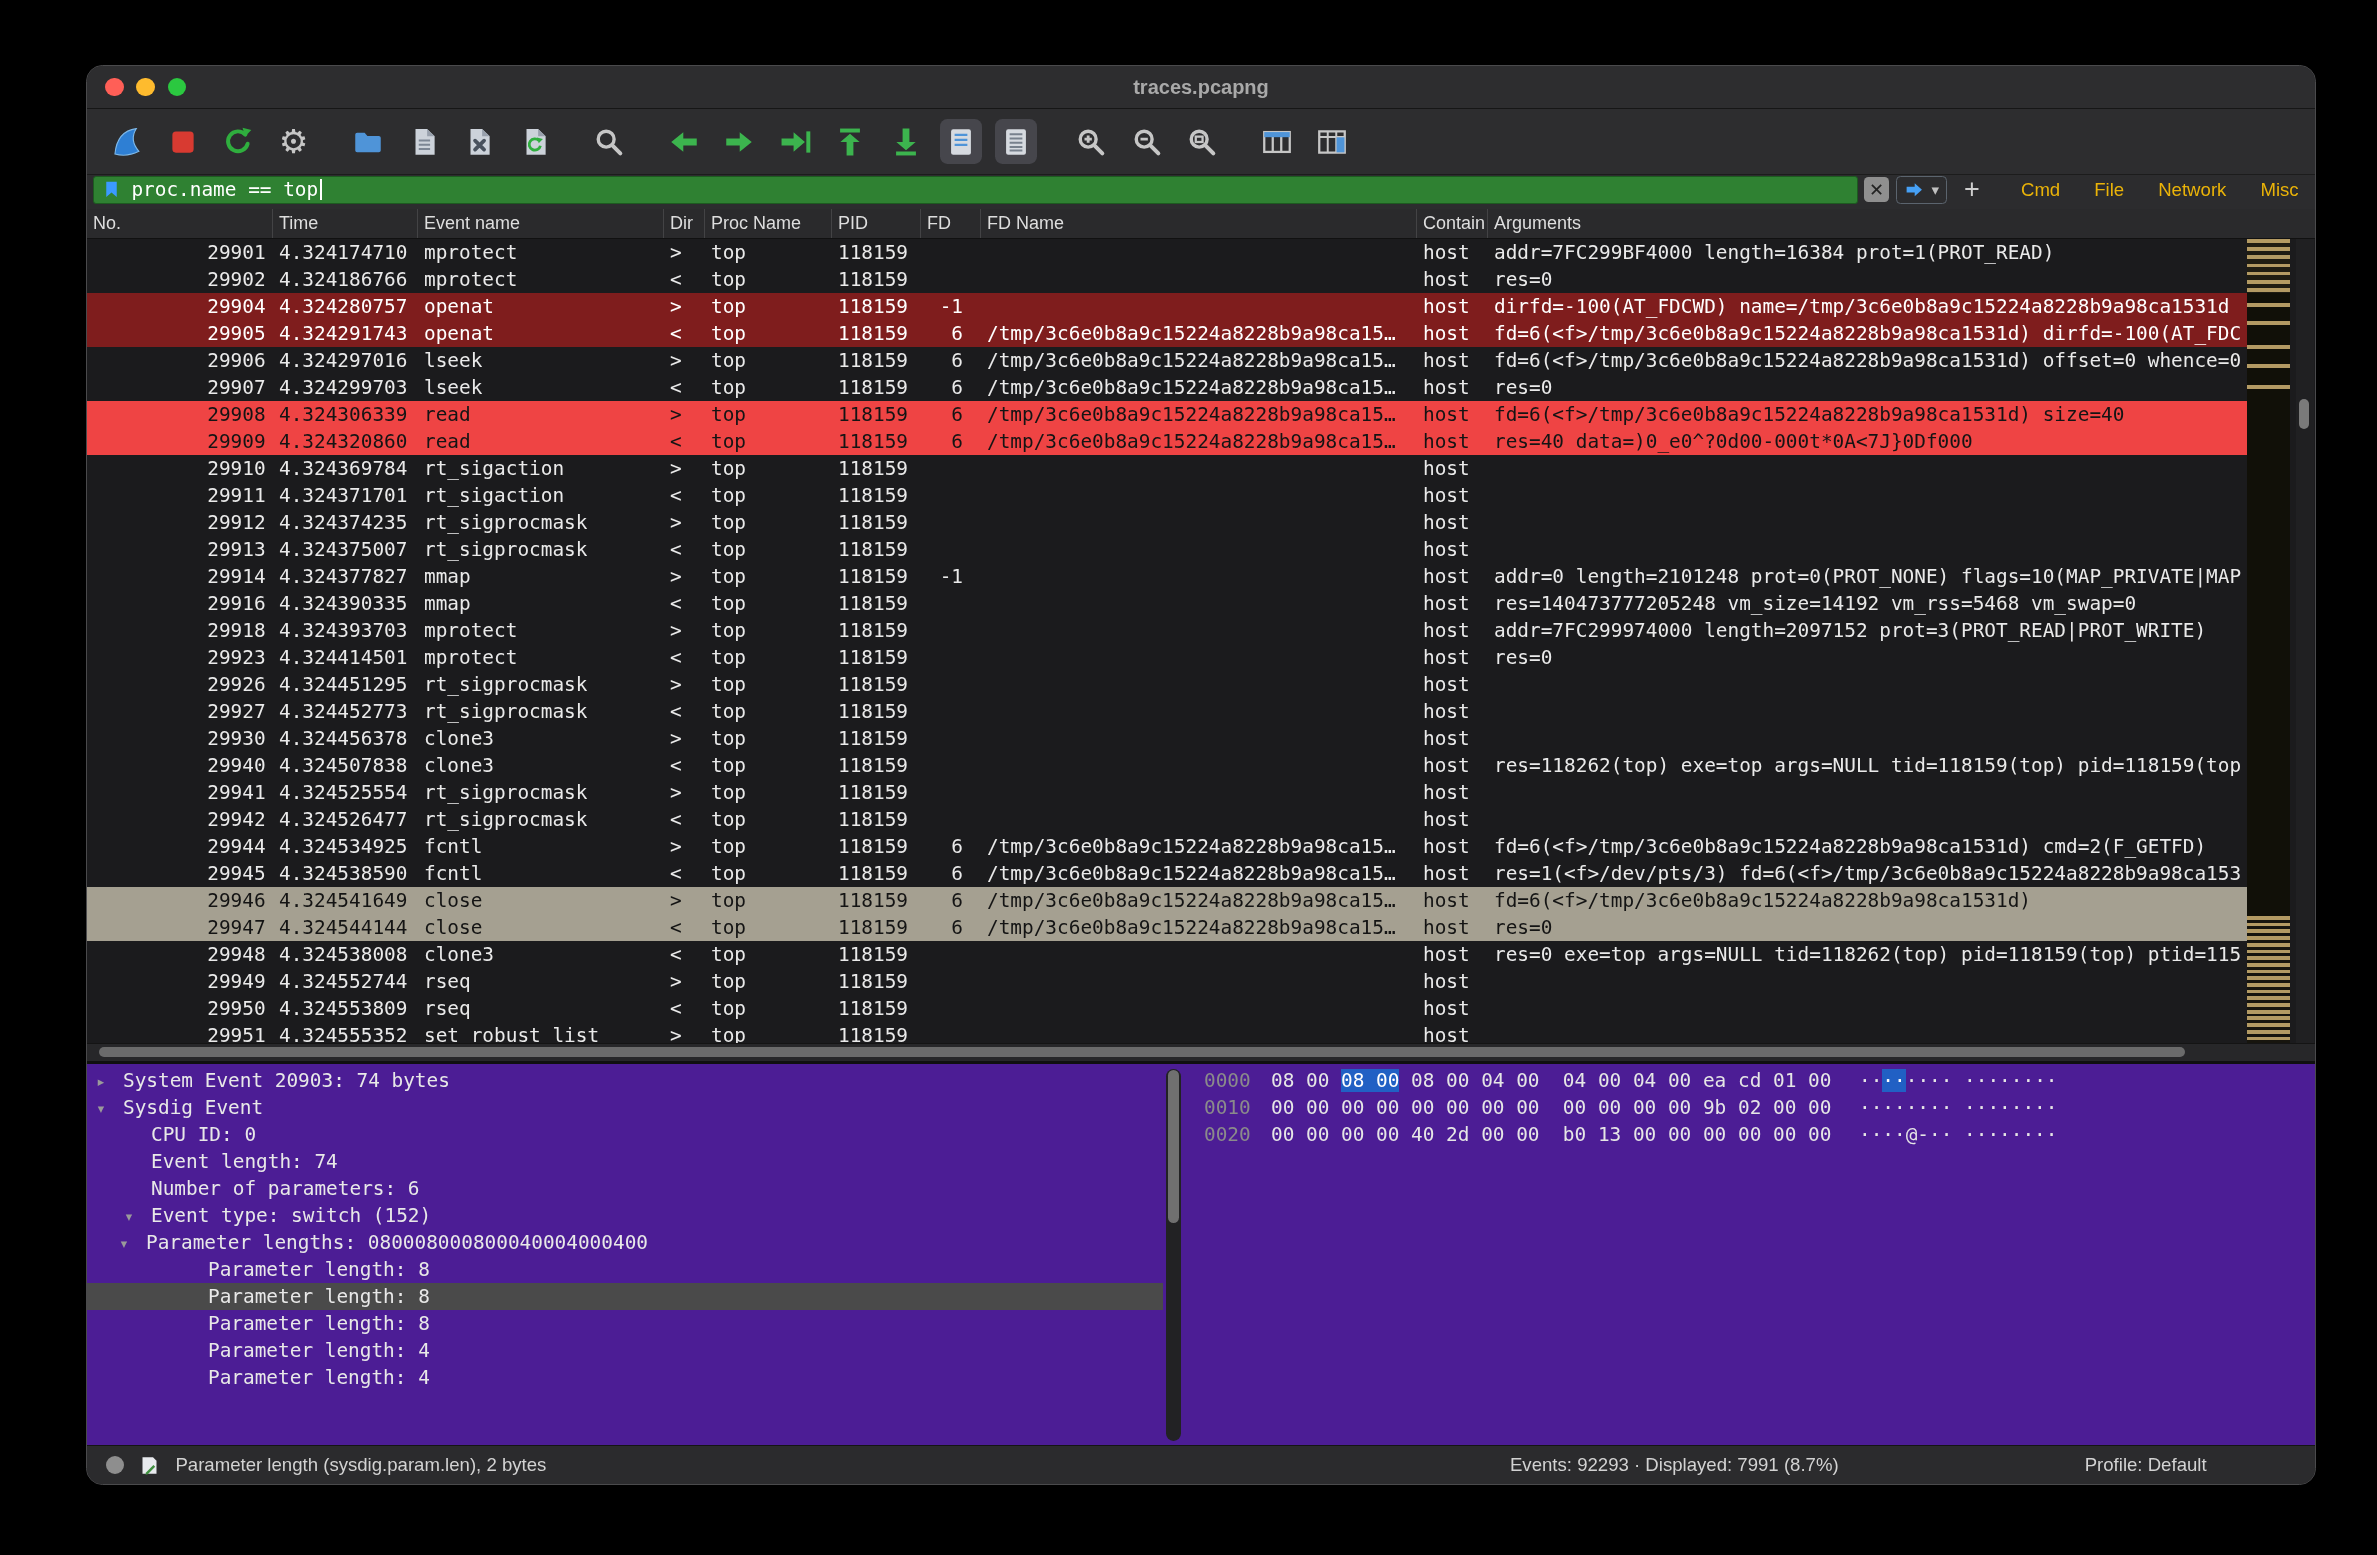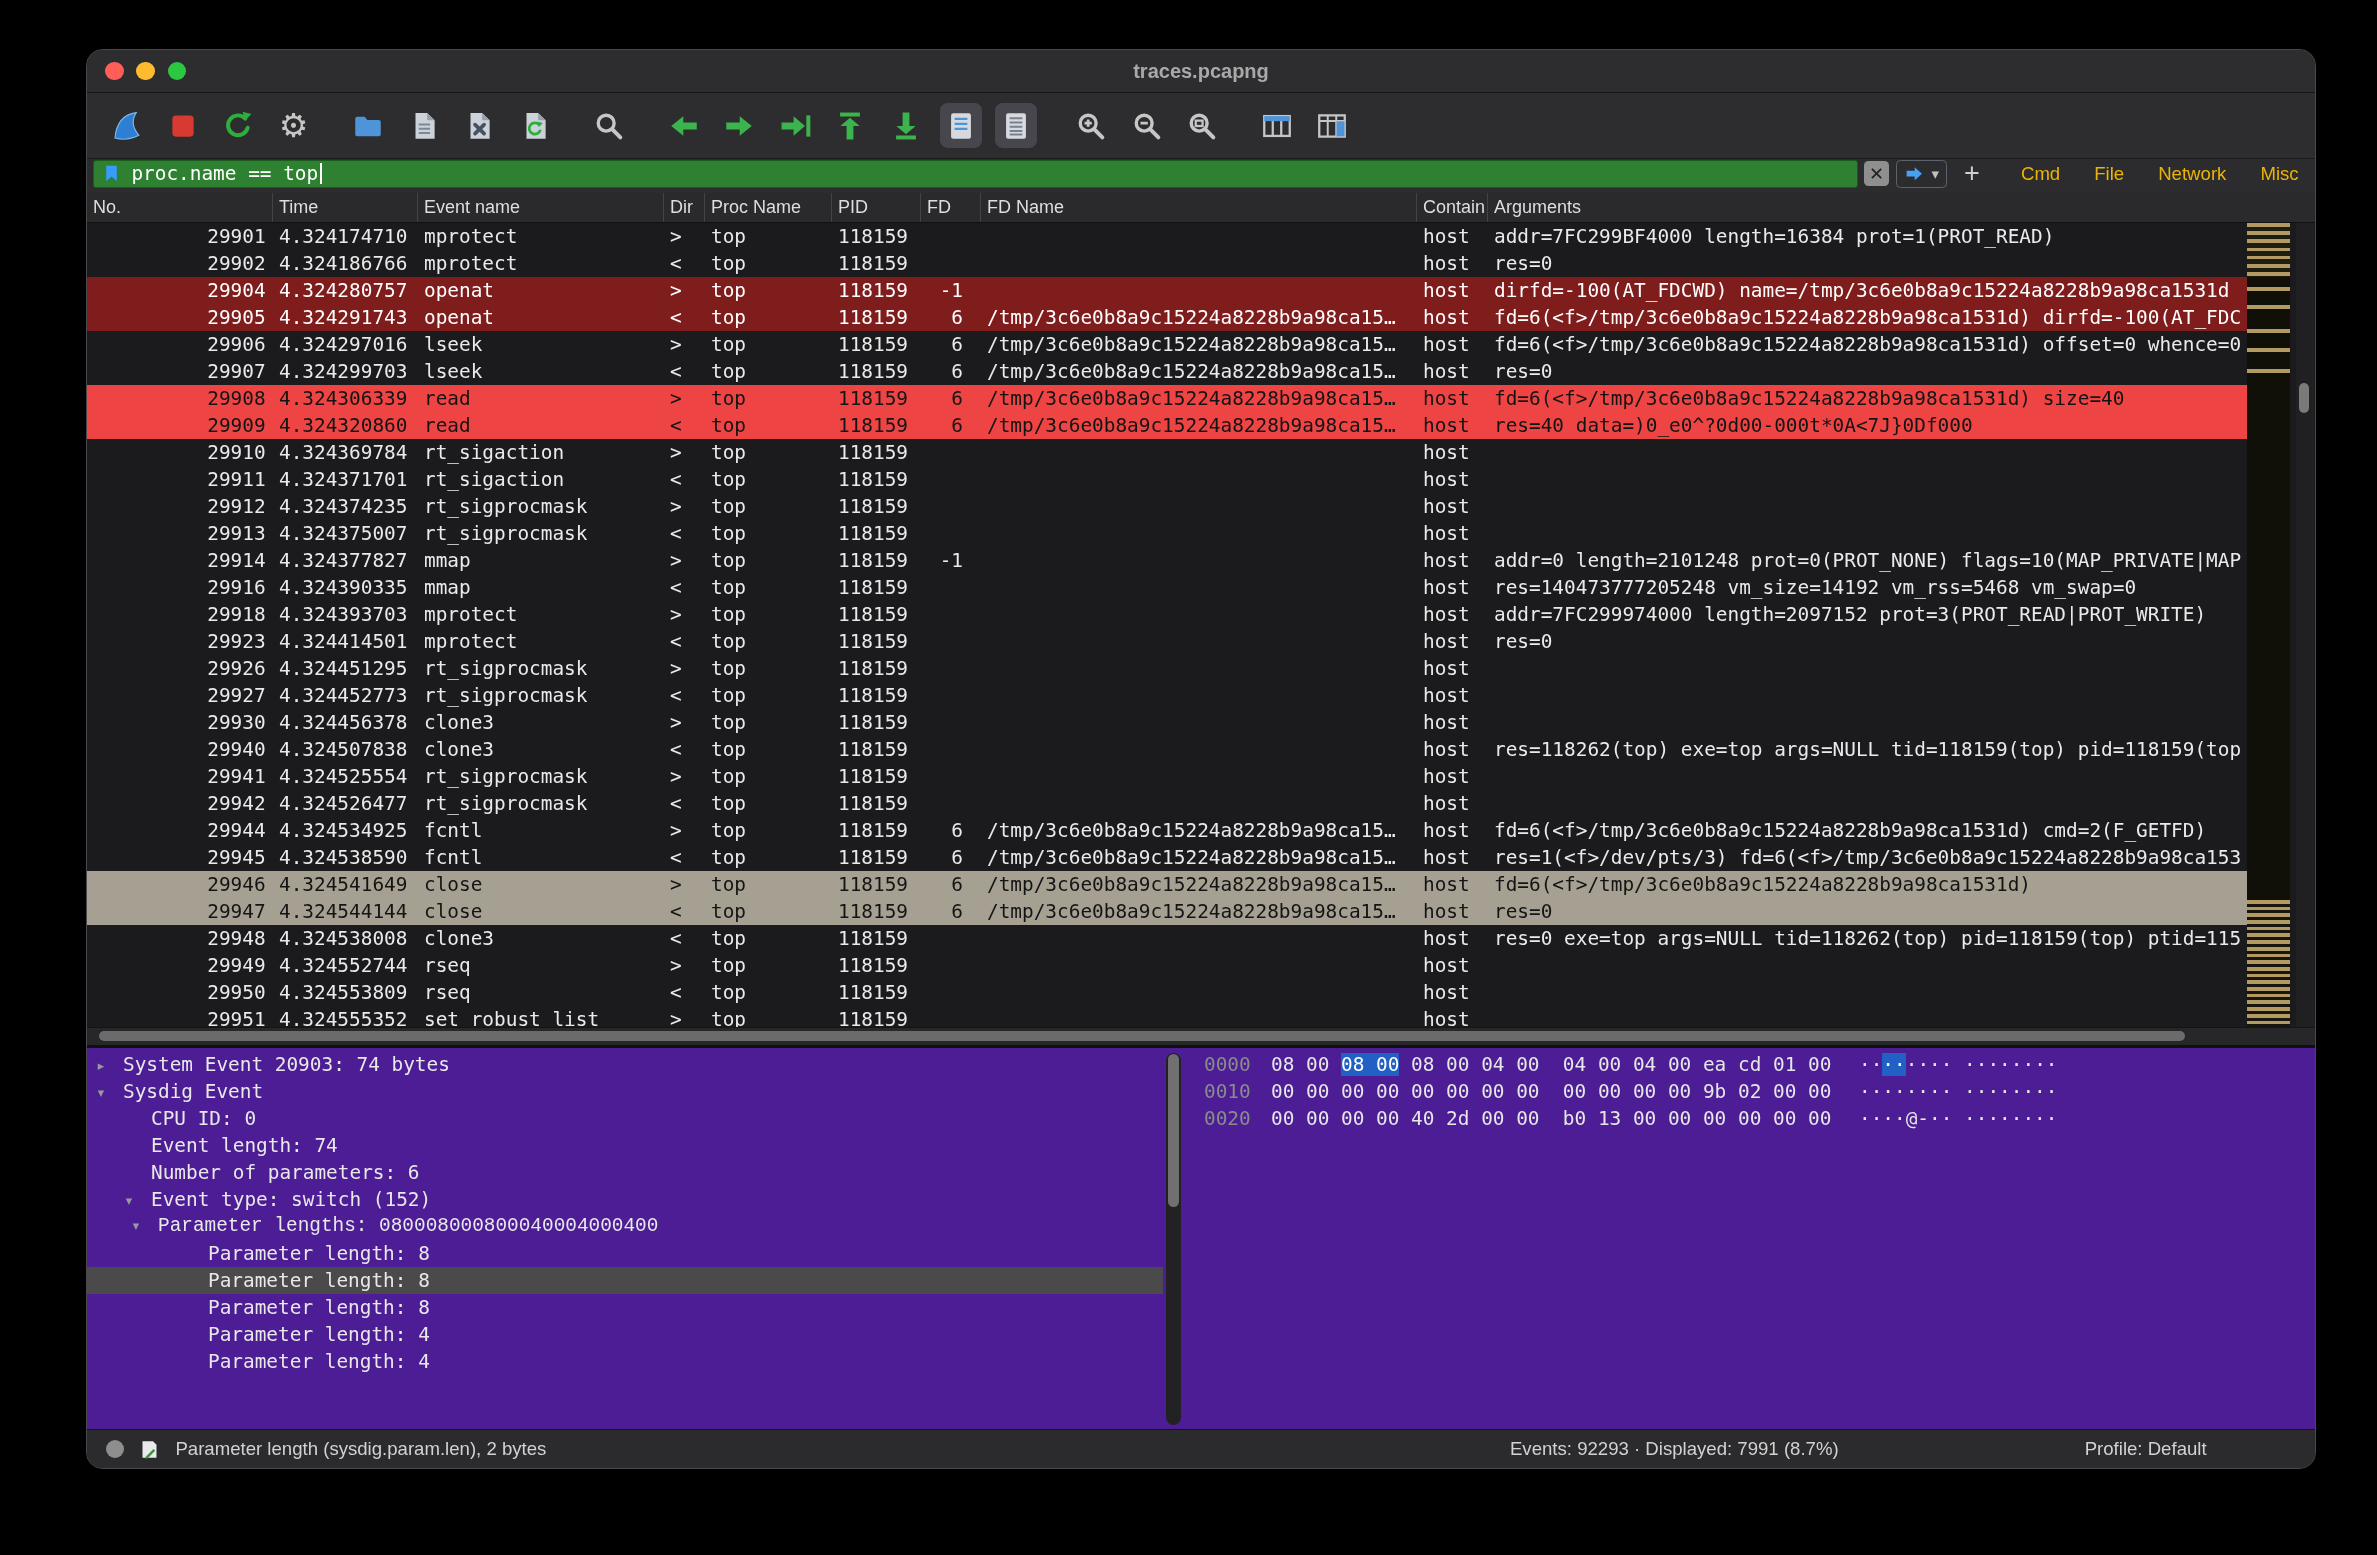--- a/index.html
+++ b/index.html
@@ -1,18 +1,18 @@
 <!DOCTYPE html>
 <html style="font-size:12px"><head>
 <meta charset="utf-8">
 <style>
   * { margin:0; padding:0; box-sizing:border-box; }
   html,body { width:2377px; height:1555px; background:#000; font-family:"Liberation Sans","DejaVu Sans",sans-serif; }
 
-  .window { position:absolute; left:86px; top:49px; width:2230px; height:1420px;
+  .window { position:absolute; left:86px; top:65px; width:2230px; height:1420px;
     background:#242426; border-radius:16.4px; border:1.5px solid #4a4a4c; overflow:hidden;
     display:flex; flex-direction:column; box-shadow:0 37px 104px rgba(0,0,0,.85); }
 
   
   .titlebar { height:43px; background:#2d2d2f; position:relative; display:flex; align-items:center; border-bottom:1.5px solid #161616; flex:0 0 auto; }
   .lights { display:flex; gap:12.7px; padding-left:18px; }
   .light { width:18.6px; height:18.6px; border-radius:50%; }
   .light.red{background:#ff5f57;} .light.yellow{background:#febb2e;} .light.green{background:#2bc840;}
   .wtitle { position:absolute; left:0; right:0; text-align:center; color:#a9a9a9; font-size:20px; font-weight:700; }
 
@@ -65,21 +65,21 @@
   .hthumb { position:absolute; top:3px; left:12px; width:2086px; height:10.4px; background:#6b6b6b; border-radius:5.2px; }
   .splitter { height:3px; background:#101010; flex:0 0 auto; }
 
   
   .bottom { position:relative; background:#4c1d95; flex:1 1 auto; overflow:hidden; }
   .details { position:absolute; left:0; top:3px; bottom:0; width:1076px; overflow:hidden; }
   .drow { height:27px; line-height:27px; font-family:"DejaVu Sans Mono",monospace; font-size:19.4px; color:#e8e8e8; white-space:pre; overflow:hidden; }
   .drow.selected { background:#4a4a4a; }
   .drow .chev { display:inline-block; width:27px; color:#9a9a9a; font-size:16.4px; text-align:left; }
   .drow.ind0 { padding-left:9px; } .drow.ind1 { padding-left:37px; }
-  .drow.ind2 { padding-left:44px;font-family:Liberation Mono, monospace; } .drow.ind3 { padding-left:94px; }
+  .drow.ind2 { padding-left:32px; } .drow.ind3 { padding-left:94px; }
   .dscroll { position:absolute; left:1079px; top:4.5px; width:15px; bottom:4.5px; background:#222224; border-radius:7.4px; }
   .dthumb { position:absolute; left:2.2px; right:2.2px; top:1.5px; height:153px; background:#707070; border-radius:6px; }
 
   .hexpane { position:absolute; left:1117px; right:7.4px; top:3px; bottom:0; overflow:hidden; }
   .hxrow { height:27px; line-height:27px; font-family:"DejaVu Sans Mono",monospace; font-size:19.4px; white-space:pre; display:flex; }
   .hoff { color:#8b8b8b; width:67px; flex:0 0 auto; }
   .hbytes { color:#e6e6e6; width:588px; flex:0 0 auto; }
   .hascii { color:#e6e6e6; }
   .hl { background:#2160c4; color:#fff; }
 

